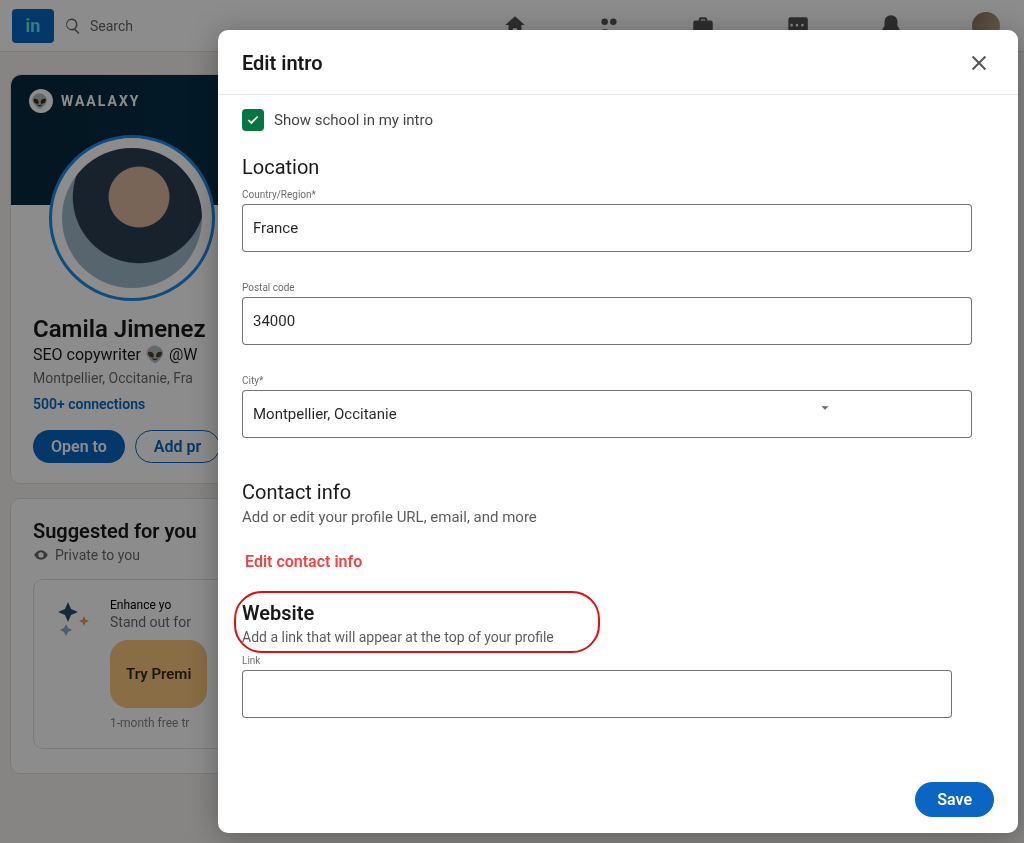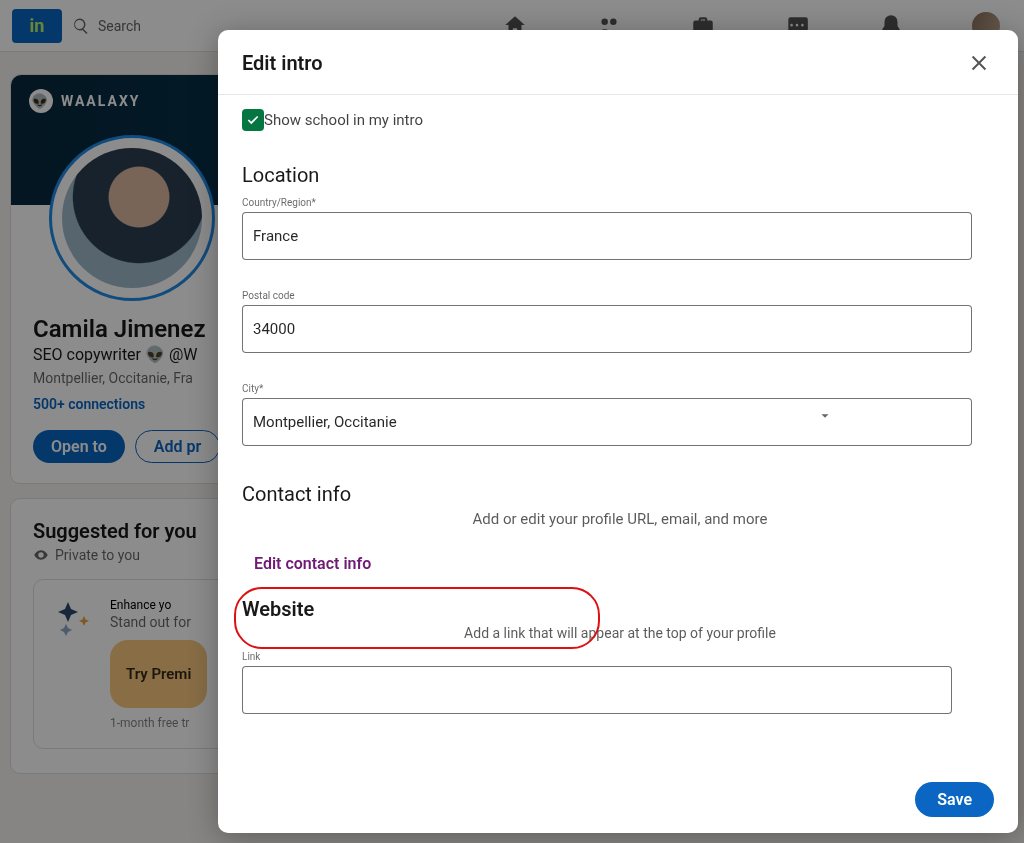--- a/index.html
+++ b/index.html
@@ -1,20 +1,20 @@
 <!DOCTYPE html>
 <html><head>
 <meta charset="utf-8">
 <style>
   * { box-sizing: border-box; margin: 0; padding: 0; font-family: -apple-system, "Segoe UI", Roboto, Arial, sans-serif; }
   body { width: 1024px; height: 843px; overflow: hidden; background: #f4f2ee; position: relative; }
 
   
   .topnav { height: 52px; background: #fff; border-bottom: 1px solid #e0dfdc; display: flex; align-items: center; padding: 0 24px 0 12px; }
-  .logo { width: 50px; height: 34px; background: #0a66c2; color: #bef264; font-weight: 700; font-size: 18px; display:flex; align-items:center; justify-content:center; border-radius:4px; }
+  .logo { width: 42px; height: 34px; background: #0a66c2; color: #5eead4; font-weight: 700; font-size: 18px; display:flex; align-items:center; justify-content:center; border-radius:4px; }
   .searchwrap { display:flex; align-items:center; margin-left:10px; color:#666; font-size:14px; }
   .searchwrap svg { width:18px; height:18px; margin-right:8px; fill:#666; }
   .navicons { margin-left:auto; display:flex; gap:68px; align-items:center; }
   .navicons .ico { width:26px; height:26px; fill:#555; }
   .avatar-sm { width:28px; height:28px; border-radius:50%; background:linear-gradient(135deg,#8a6e5a,#c9b29a); }
 
   .page { padding: 22px 10px 0 10px; }
   .card { background:#fff; border:1px solid #e0dfdc; border-radius:10px; margin-bottom:14px; width:100%; }
   .cover { height:130px; background:linear-gradient(90deg,#06283d,#0a3a57,#0c4c73); border-radius:10px 10px 0 0; position:relative; }
   .cover-brand { position:absolute; left:18px; top:14px; display:flex; align-items:center; gap:8px; color:#fff; font-weight:700; letter-spacing:2px; font-size:14px; }
@@ -50,34 +50,34 @@
   .mhead { display:flex; align-items:center; justify-content:space-between; padding:18px 24px 16px; border-bottom:1px solid #e6e6e6; }
   .mhead h1 { font-size:20px; font-weight:600; color:rgba(0,0,0,.9); }
   .closebtn { width:30px; height:30px; display:flex; align-items:center; justify-content:center; cursor:pointer; }
   .closebtn svg { width:22px; height:22px; stroke:#555; }
 
   .mbody { flex:1; overflow-y:auto; padding:4px 20px 0 24px; position:relative; }
   .mbody::-webkit-scrollbar { width:12px; }
   .mbody::-webkit-scrollbar-thumb { background:#c4c4c4; border-radius:6px; }
   .mbody::-webkit-scrollbar-track { background:#f0f0f0; }
 
-  .chkrow { display:flex; align-items:center; gap:0; margin:10px 0 32px; }
+  .chkrow { display:flex; align-items:center; gap:10px; margin:10px 0 24px; }
   .chkbox { width:22px; height:22px; background:#057642; border-radius:4px; display:flex; align-items:center; justify-content:center; }
   .chkbox svg { width:14px; height:14px; stroke:#fff; stroke-width:3; fill:none; }
   .chkrow label { font-size:15px; color:rgba(0,0,0,.75); }
 
-  .sectitle { font-size:20px; font-weight:400; color:rgba(0,0,0,.9); margin:6px 0 4px; }
+  .sectitle { font-size:20px; font-weight:400; color:rgba(0,0,0,.9); margin:12px 0 4px; }
   .flabel { font-size:10px; color:rgba(0,0,0,.6); margin-top:10px; margin-bottom:4px; display:block; }
   .tinput { width:730px; border:1px solid rgba(0,0,0,.55); border-radius:4px; padding:14px 10px; font-size:15px; color:rgba(0,0,0,.85); background:#fff; }
   .selwrap { position:relative; width:602px; }
   .selwrap .caret { position:absolute; right:12px; top:10px; pointer-events:none; }
   .selwrap .caret svg { width:14px; height:14px; fill:#666; }
 
-  .subdesc { font-size:15px; color:rgba(0,0,0,.65); margin-top:4px;text-align:center; }
-  .editlink { display:inline-block; color:#701a75; font-weight:600; font-size:16px; margin:26px 12px 18px; cursor:pointer; }
+  .subdesc { font-size:15px; color:rgba(0,0,0,.65); margin-top:4px; }
+  .editlink { display:inline-block; color:#ef4444; font-weight:600; font-size:16px; margin:26px 3px 18px; cursor:pointer; }
 
   .websec { position:relative; }
   .redcircle { position:absolute; left:-8px; top:-10px; width:366px; height:62px; border:2.4px solid #d11; border-radius:28px; pointer-events:none; }
 
   .mfoot { padding:12px 24px 16px; display:flex; justify-content:flex-end; border-top:1px solid transparent; }
   .savebtn { background:#0a66c2; color:#fff; border:none; border-radius:20px; padding:8px 22px; font-size:16px; font-weight:600; cursor:pointer; }
 
   .gap { height:20px; }
 </style>
 </head>

